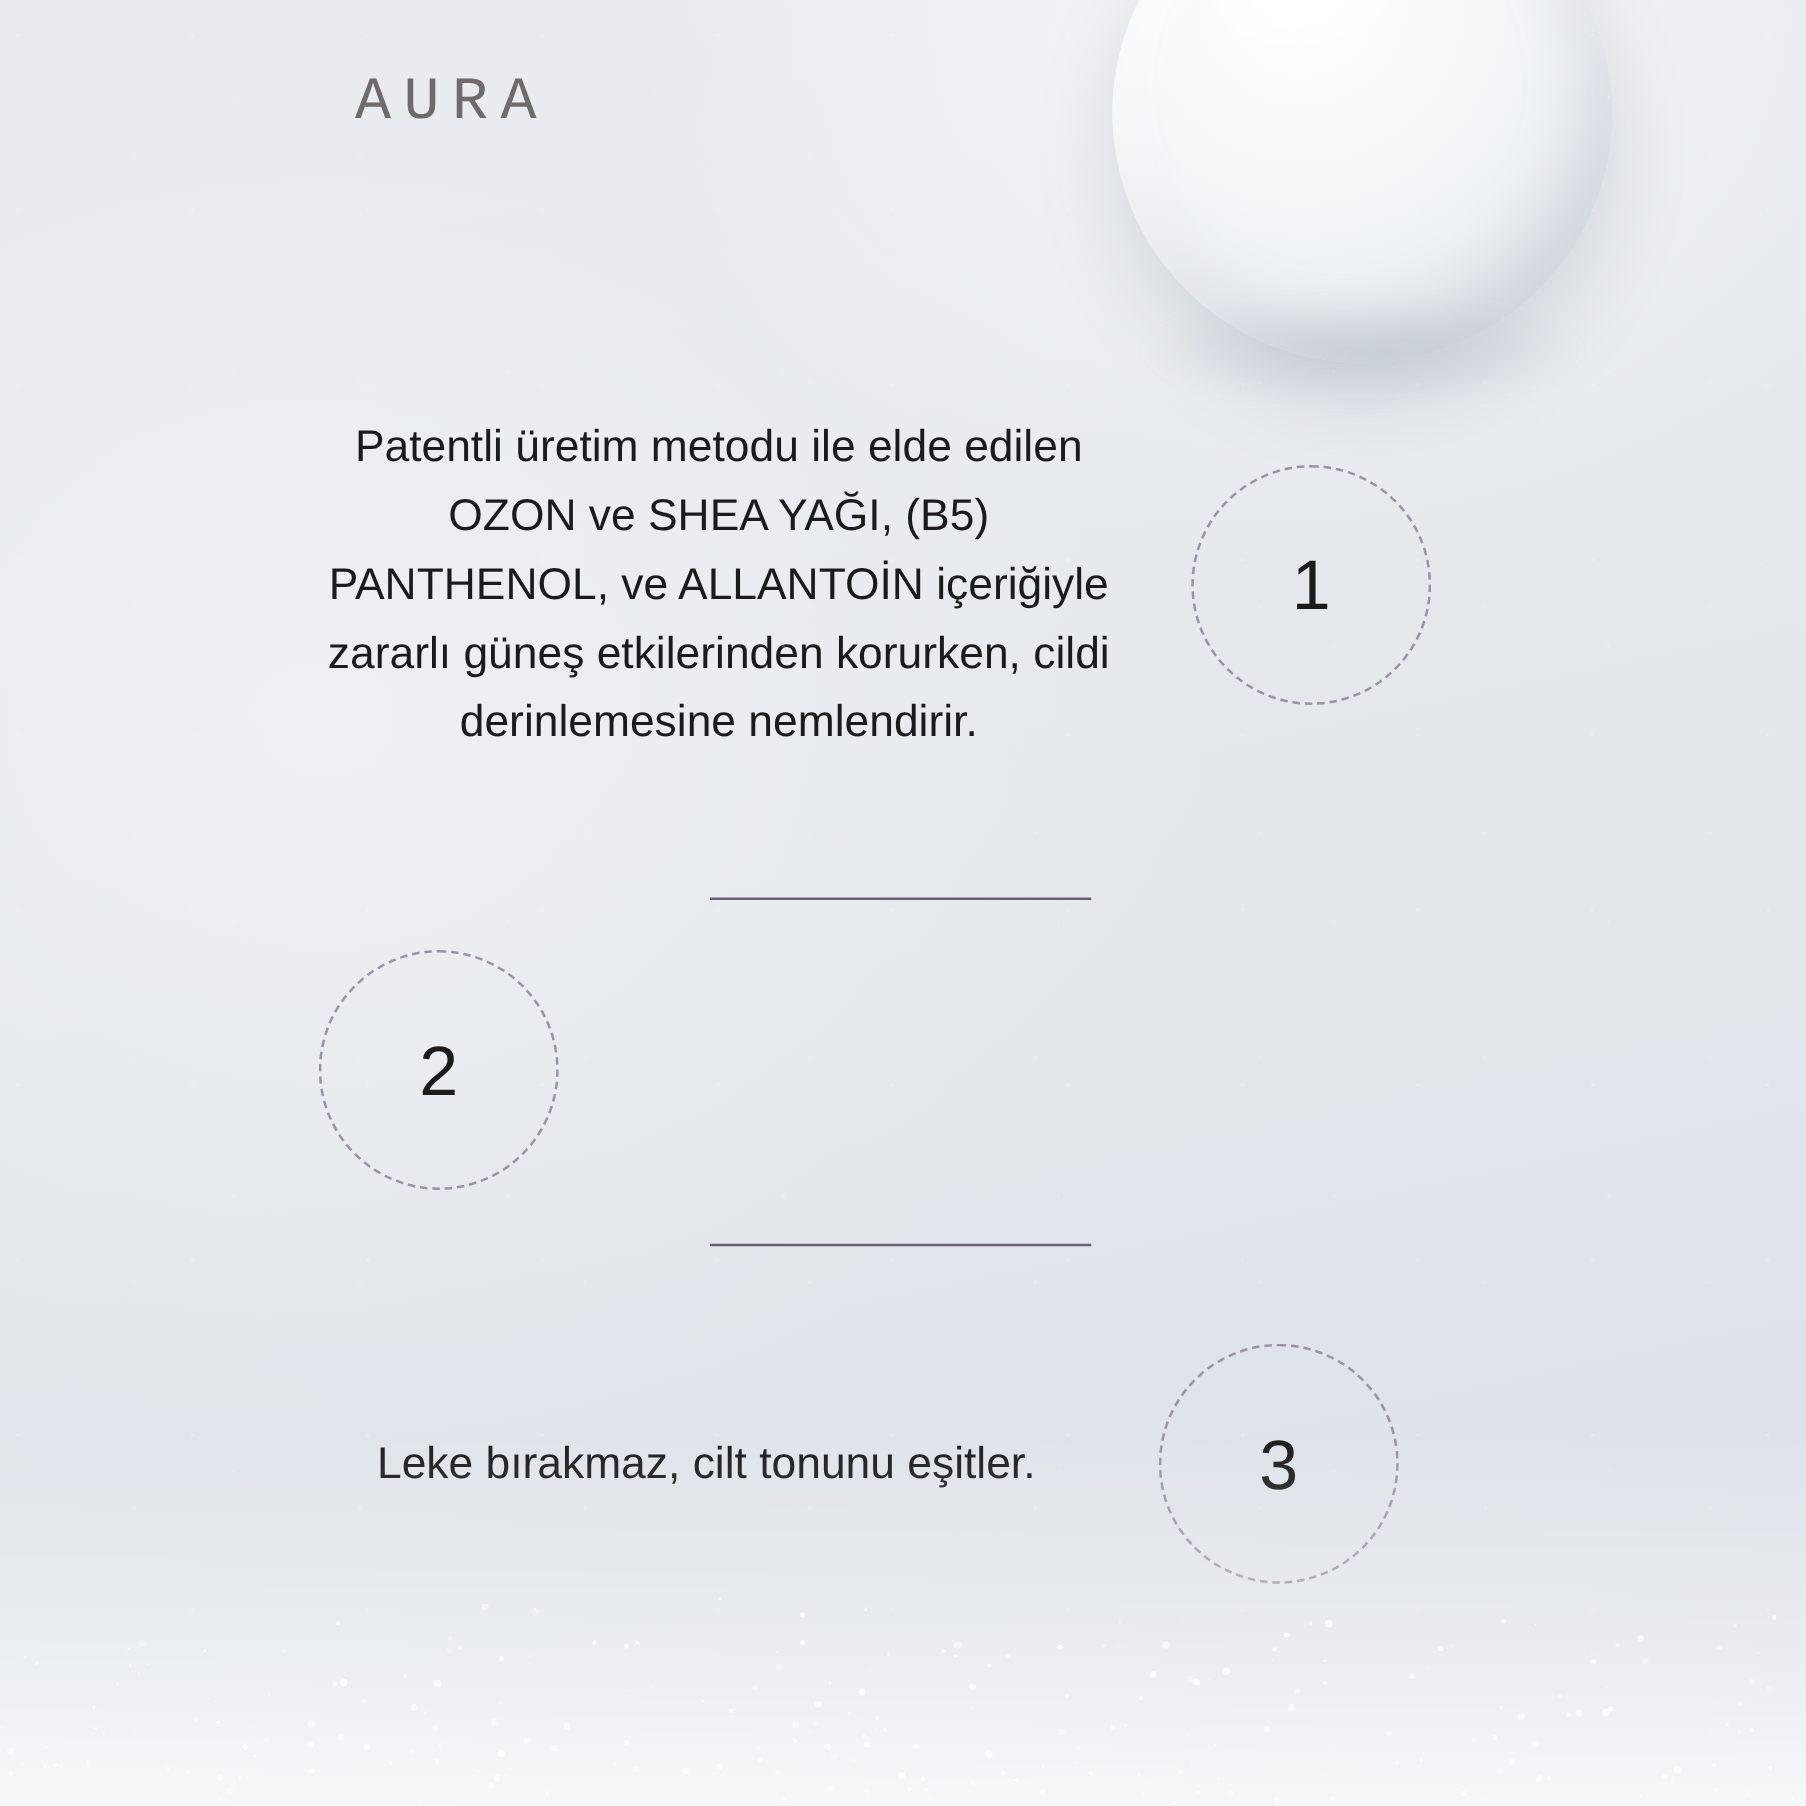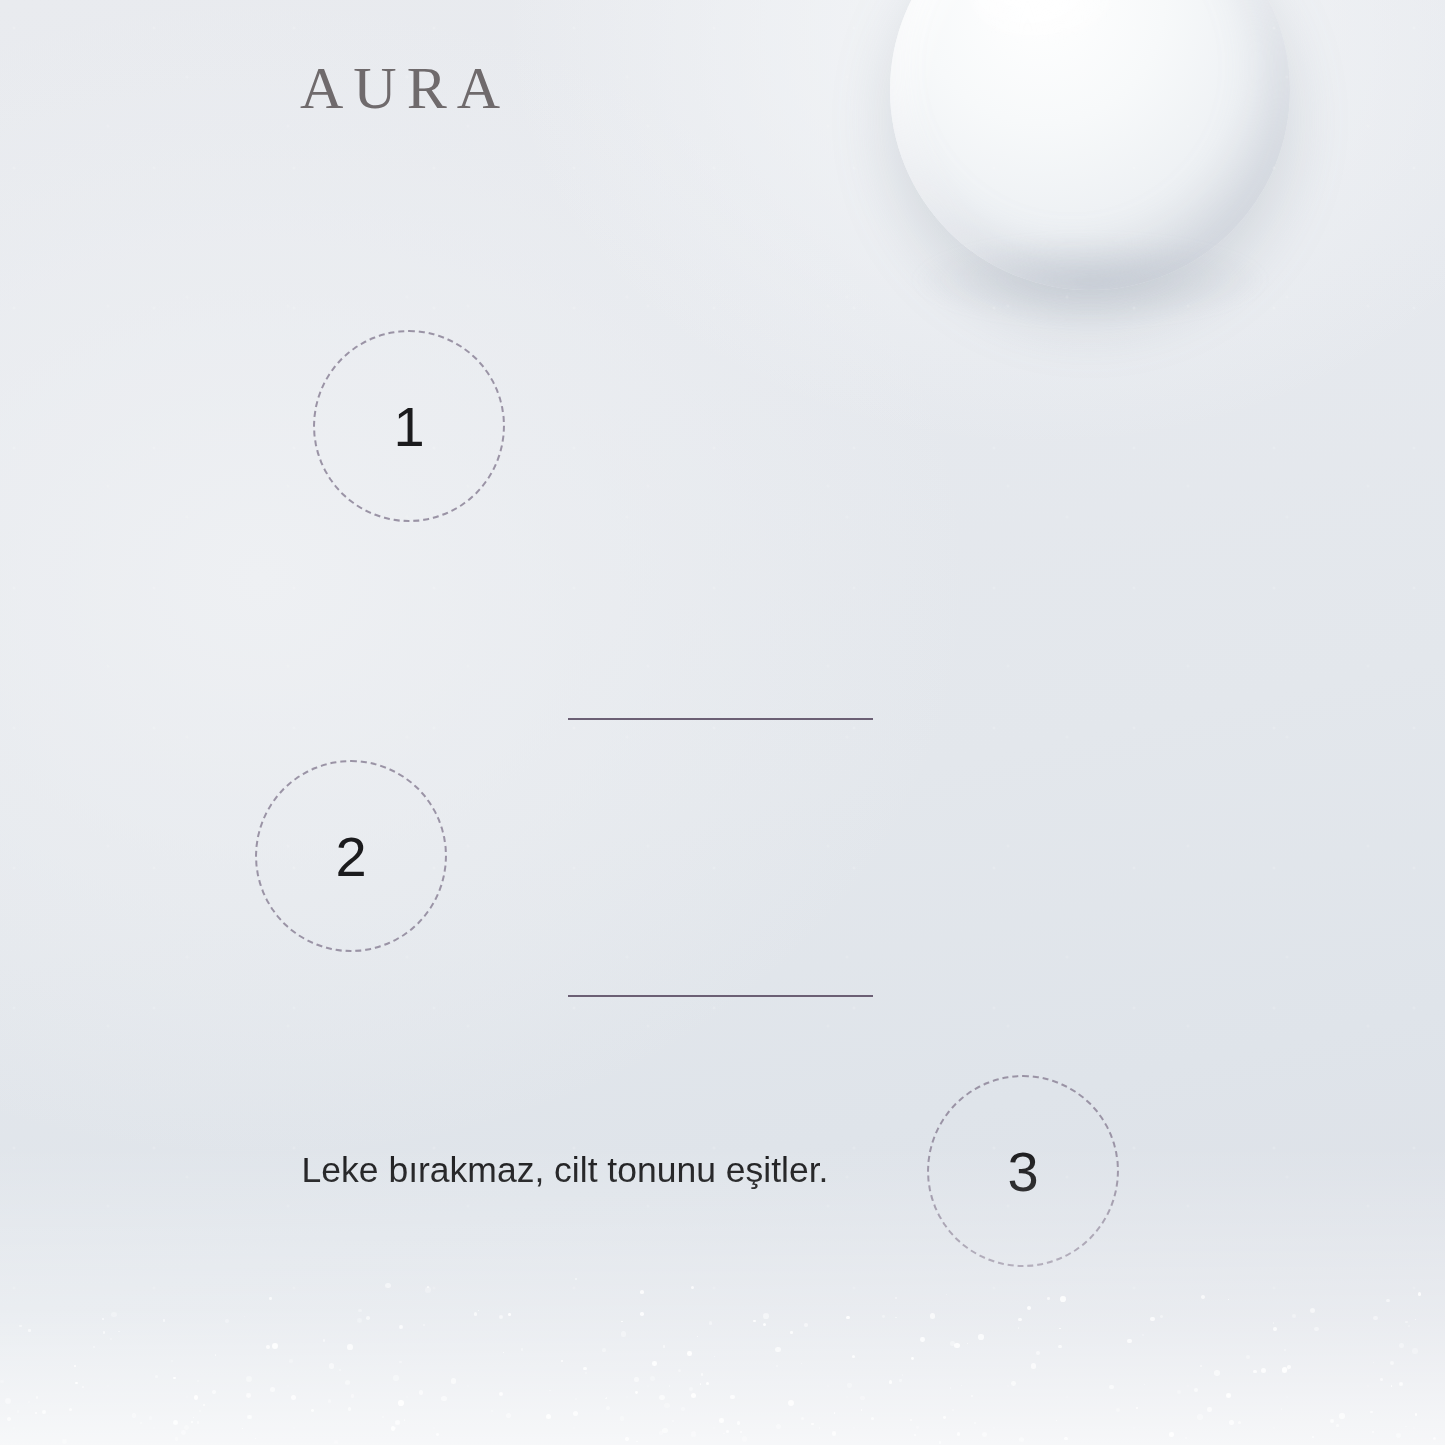--- a/index.html
+++ b/index.html
@@ -81,23 +81,23 @@
     height: 90px;
     border-radius: 50%;
     background: radial-gradient(ellipse at 50% 50%, rgba(150,160,175,0.22), rgba(150,160,175,0) 70%);
     filter: blur(6px);
   }
 
   
   .brand {
     position: absolute;
     top: 58px;
-    left: 300px;
-    font-family: Liberation Serif, serif;
-    font-size: 60px;
+    left: 284px;
+    font-family: Liberation Mono, monospace;
+    font-size: 48px;
     letter-spacing: 10px;
     color: #6f6a6c;
     font-weight: 400;
     line-height: 1;
   }
 
   
   .row {
     position: absolute;
     display: flex;
@@ -164,20 +164,21 @@
 <body>
 
 <div class="poster">
 
   <div class="sphere"></div>
   <div class="sphere-shadow"></div>
 
   <div class="brand">AURA</div>
 
   <div class="row row-1">
+    <div class="text-block">Patentli üretim metodu ile elde edilen OZON ve SHEA YAĞI, (B5) PANTHENOL, ve ALLANTOİN içeriğiyle zararlı güneş etkilerinden korurken, cildi derinlemesine nemlendirir.</div>
     <div class="circle">1</div>
   </div>
 
   <div class="divider divider-1"></div>
 
   <div class="row row-2">
     <div class="circle">2</div>
   </div>
 
   <div class="divider divider-2"></div>

